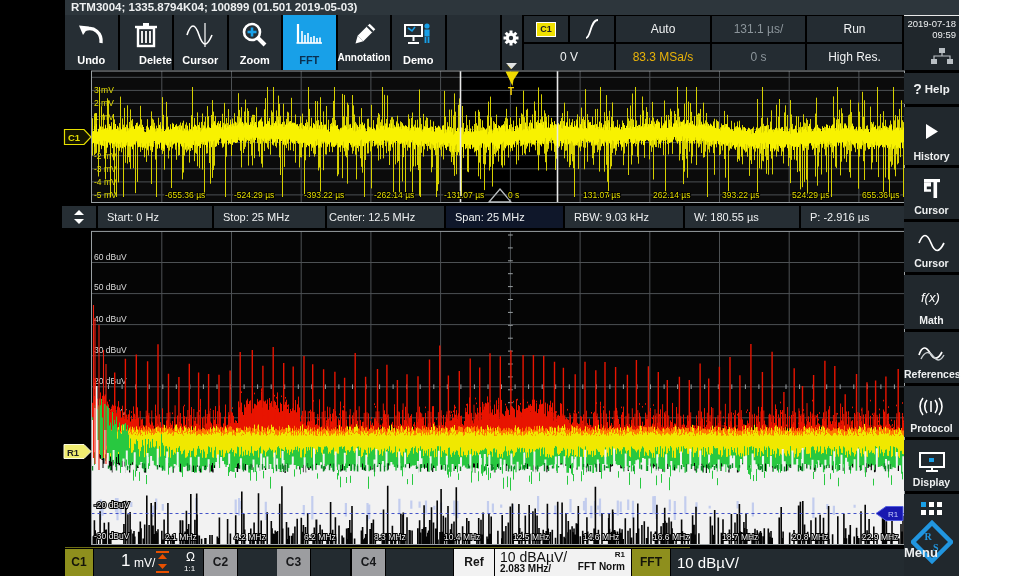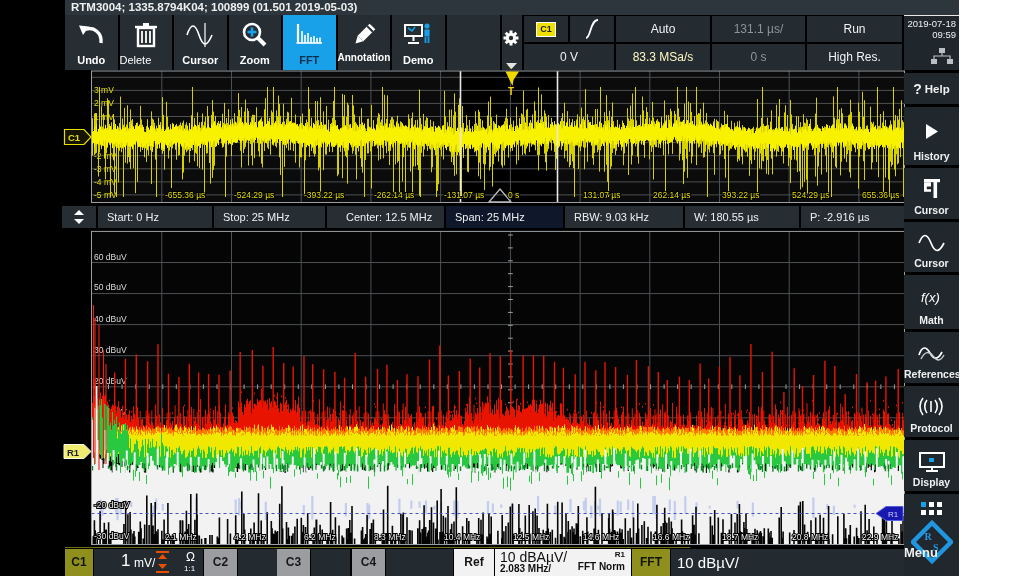--- a/index.html
+++ b/index.html
@@ -14,21 +14,21 @@
   </div>
 <div style="position:absolute;left:119.5px;top:14.5px;width:52.5px;height:55.5px;background:#262e34">
     <svg width="30" height="28" viewBox="0 0 30 28" style="position:absolute;left:11px;top:6px">
       <rect x="7" y="7" width="16" height="18" fill="none" stroke="#fff" stroke-width="2.4"></rect>
       <line x1="4" y1="6" x2="26" y2="6" stroke="#fff" stroke-width="2.4"></line>
       <rect x="12" y="2" width="6" height="3" fill="#fff"></rect>
       <line x1="11" y1="10" x2="11" y2="22" stroke="#fff" stroke-width="1.8"></line>
       <line x1="15" y1="10" x2="15" y2="22" stroke="#fff" stroke-width="1.8"></line>
       <line x1="19" y1="10" x2="19" y2="22" stroke="#fff" stroke-width="1.8"></line>
     </svg>
-    <div style="position:absolute;left:0;bottom:4px;width:100%;text-align:left;font-size:11px;font-weight:normal;color:#fff;white-space:nowrap">Delete</div>
+    <div style="position:absolute;left:0;bottom:4px;width:100%;text-align:right;font-size:11px;font-weight:bold;color:#fff;white-space:nowrap">Delete</div>
   </div>
 <div style="position:absolute;left:174px;top:14.5px;width:52.5px;height:55.5px;background:#262e34">
     <svg width="30" height="28" viewBox="0 0 30 28" style="position:absolute;left:11px;top:6px">
       <path d="M2 14 C6 2, 10 2, 14 14 S 22 26, 27 14" fill="none" stroke="#fff" stroke-width="1.6"></path>
       <line x1="20" y1="2" x2="20" y2="26" stroke="#fff" stroke-width="1.2"></line>
     </svg>
     <div style="position:absolute;left:0;bottom:4px;width:100%;text-align:center;font-size:11px;font-weight:bold;color:#fff;white-space:nowrap">Cursor</div>
   </div>
 <div style="position:absolute;left:228.5px;top:14.5px;width:52.5px;height:55.5px;background:#262e34">
     <svg width="30" height="28" viewBox="0 0 30 28" style="position:absolute;left:11px;top:6px">
@@ -97,21 +97,21 @@
   </div>
 <div style="position:absolute;background:#242c32;color:#f0f2f3;font-size:12px;display:flex;align-items:center;justify-content:center;left:570px;top:16px;width:44px;height:26px">
     <svg width="16" height="22" viewBox="0 0 16 22">
       <path d="M2 20 C7 20, 6 2, 14 2" fill="none" stroke="#fff" stroke-width="1.8"></path>
     </svg>
   </div>
 <div style="position:absolute;background:#242c32;color:#f0f2f3;font-size:12px;display:flex;align-items:center;justify-content:center;left:616px;top:16px;width:94px;height:26px">Auto</div>
 <div style="position:absolute;background:#242c32;color:#f0f2f3;font-size:12px;display:flex;align-items:center;justify-content:center;left:712px;top:16px;width:93px;height:26px;color:#8c959b">131.1 µs/</div>
 <div style="position:absolute;background:#242c32;color:#f0f2f3;font-size:12px;display:flex;align-items:center;justify-content:center;left:807px;top:16px;width:95px;height:26px">Run</div>
 <div style="position:absolute;background:#242c32;color:#f0f2f3;font-size:12px;display:flex;align-items:center;justify-content:center;left:524px;top:44px;width:90px;height:26px">0 V</div>
-<div style="position:absolute;background:#242c32;color:#fef9c3;font-size:12px;display:flex;align-items:center;justify-content:center;left:616px;top:44px;width:94px;height:26px">83.3 MSa/s</div>
+<div style="position:absolute;background:#242c32;color:#eab308;font-size:12px;display:flex;align-items:center;justify-content:center;left:616px;top:44px;width:94px;height:26px">83.3 MSa/s</div>
 <div style="position:absolute;background:#242c32;color:#f0f2f3;font-size:12px;display:flex;align-items:center;justify-content:center;left:712px;top:44px;width:93px;height:26px;color:#8c959b">0 s</div>
 <div style="position:absolute;background:#242c32;color:#f0f2f3;font-size:12px;display:flex;align-items:center;justify-content:center;left:807px;top:44px;width:95px;height:26px">High Res.</div>
 <div style="position:absolute;left:904px;top:14.5px;width:55px;height:1.5px;background:#e8e8e8"></div>
 <div style="position:absolute;left:904px;top:16px;width:55px;height:54px;background:#20272c;color:#eef0f1">
     <div style="position:absolute;right:3px;top:3px;font-size:9.5px;line-height:10.5px;text-align:right">2019-07-18<br>09:59</div>
     <svg width="26" height="18" viewBox="0 0 26 18" style="position:absolute;right:4px;top:31px">
       <g fill="#b9bfc3">
         <rect x="10" y="1" width="6" height="5"></rect>
         <rect x="2" y="12" width="6" height="5"></rect>
         <rect x="18" y="12" width="6" height="5"></rect>
@@ -182,21 +182,21 @@
     <text x="68" y="141" font-family="Liberation Sans, sans-serif" font-size="9.5" font-weight="bold" fill="#e6df00">C1</text>
   </svg>
 <div style="position:absolute;top:205.5px;height:22.5px;background:#262e34;color:#eef0f1;font-size:11px;display:flex;align-items:center;left:62px;width:34px;justify-content:center">
     <svg width="12" height="16" viewBox="0 0 12 16">
       <path d="M6 1 L11 6 H1 Z" fill="#fff"></path>
       <path d="M6 15 L11 10 H1 Z" fill="#fff"></path>
     </svg>
   </div>
 <div style="position:absolute;top:205.5px;height:22.5px;background:#262e34;color:#eef0f1;font-size:11px;display:flex;align-items:center;left:98px;width:114px;padding-left:9px;box-sizing:border-box">Start: 0 Hz</div>
 <div style="position:absolute;top:205.5px;height:22.5px;background:#262e34;color:#eef0f1;font-size:11px;display:flex;align-items:center;left:214px;width:111px;padding-left:9px;box-sizing:border-box">Stop: 25 MHz</div>
-<div style="position:absolute;top:205.5px;height:22.5px;background:#262e34;color:#eef0f1;font-size:11px;display:flex;align-items:center;left:327px;width:117px;padding-left:19px;box-sizing:border-box">Center: 12.5 MHz</div>
+<div style="position:absolute;top:205.5px;height:22.5px;background:#262e34;color:#eef0f1;font-size:11px;display:flex;align-items:center;left:327px;width:117px;padding-left:2px;box-sizing:border-box">Center: 12.5 MHz</div>
 <div style="position:absolute;top:205.5px;height:22.5px;background:#0f172a;color:#eef0f1;font-size:11px;display:flex;align-items:center;left:446px;width:117px;padding-left:9px;box-sizing:border-box">Span: 25 MHz</div>
 <div style="position:absolute;top:205.5px;height:22.5px;background:#262e34;color:#eef0f1;font-size:11px;display:flex;align-items:center;left:565px;width:118px;padding-left:9px;box-sizing:border-box">RBW: 9.03 kHz</div>
 <div style="position:absolute;top:205.5px;height:22.5px;background:#262e34;color:#eef0f1;font-size:11px;display:flex;align-items:center;left:685px;width:114px;padding-left:9px;box-sizing:border-box">W: 180.55 µs</div>
 <div style="position:absolute;top:205.5px;height:22.5px;background:#262e34;color:#eef0f1;font-size:11px;display:flex;align-items:center;left:801px;width:103px;padding-left:9px;box-sizing:border-box">P: -2.916 µs</div>
 <svg width="1023" height="576" style="position:absolute;left:0;top:0">
     <rect x="91.5" y="231.4" width="813.0" height="313.1" fill="#050505"></rect>
     <g stroke="#4d5154" stroke-width="1">
       <line x1="161.8" y1="231.4" x2="161.8" y2="544.5"></line>
       <line x1="231.5" y1="231.4" x2="231.5" y2="544.5"></line>
       <line x1="301.2" y1="231.4" x2="301.2" y2="544.5"></line>

